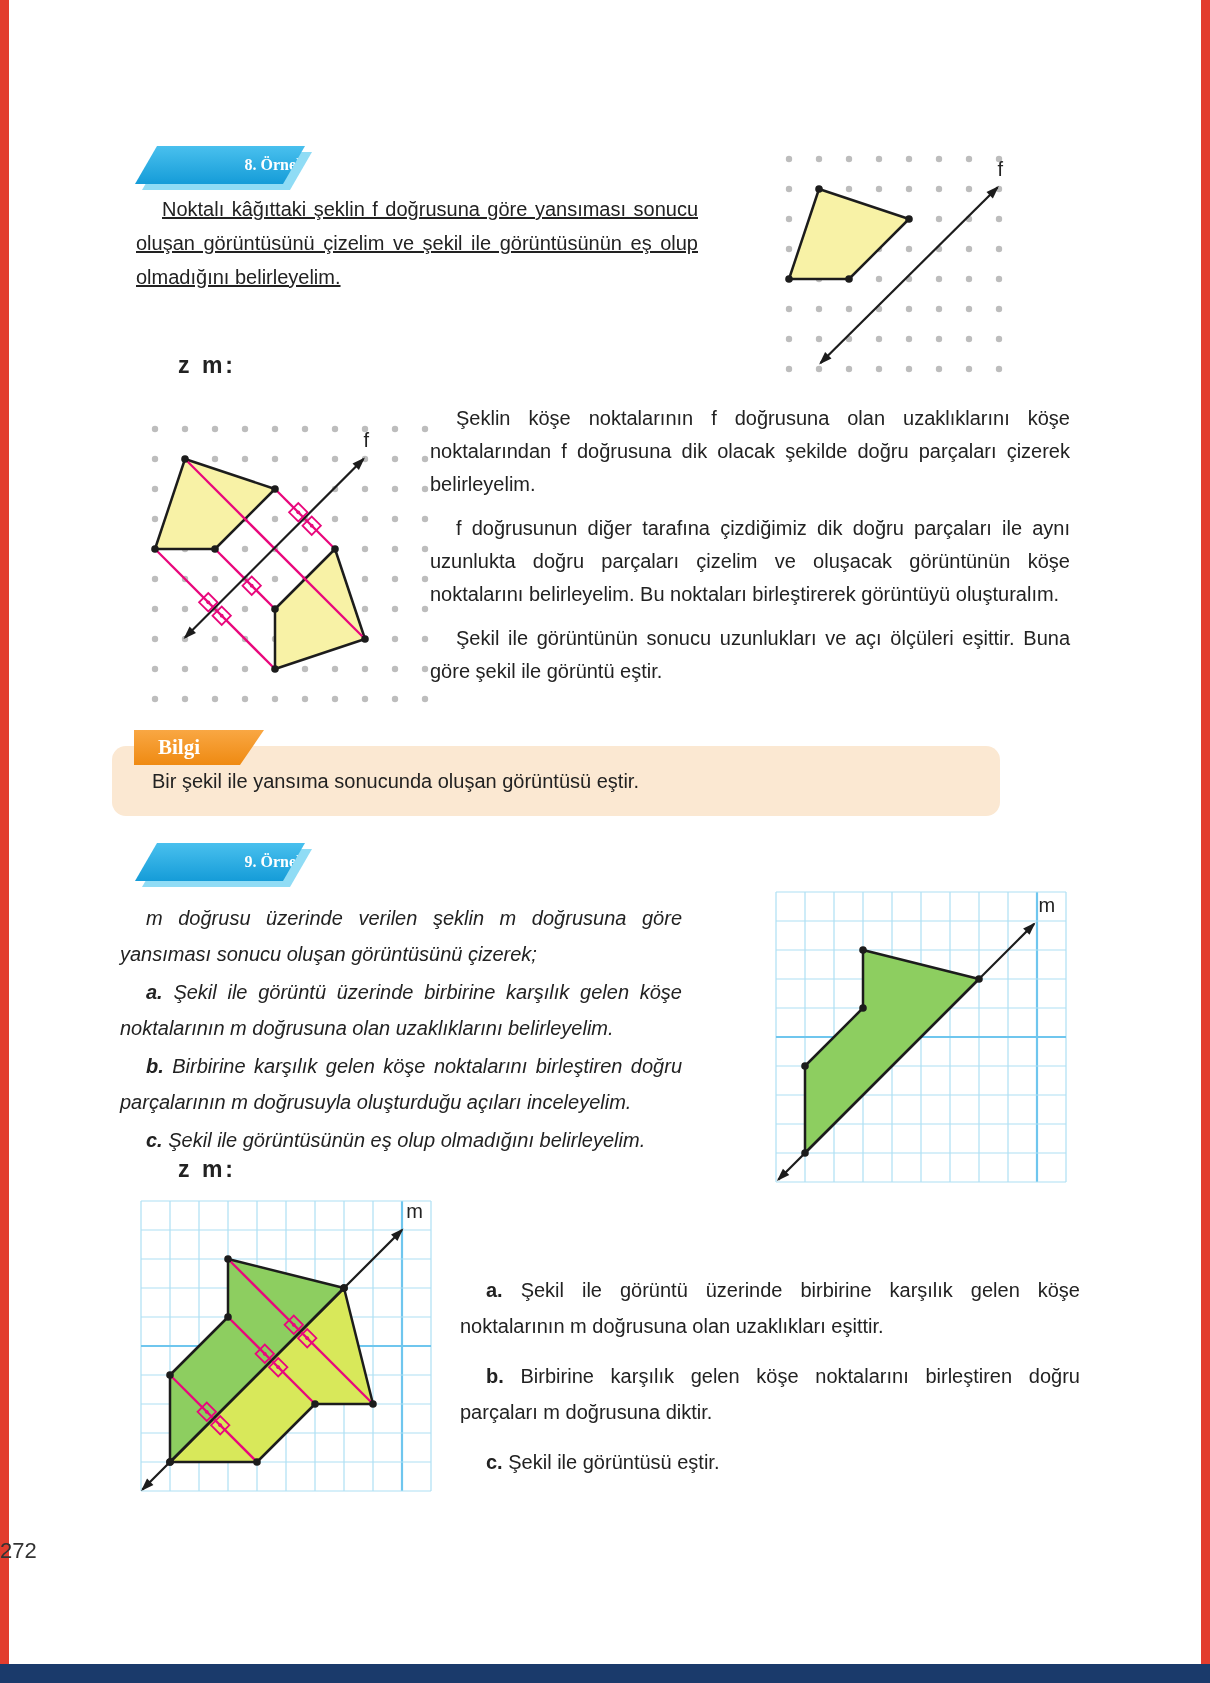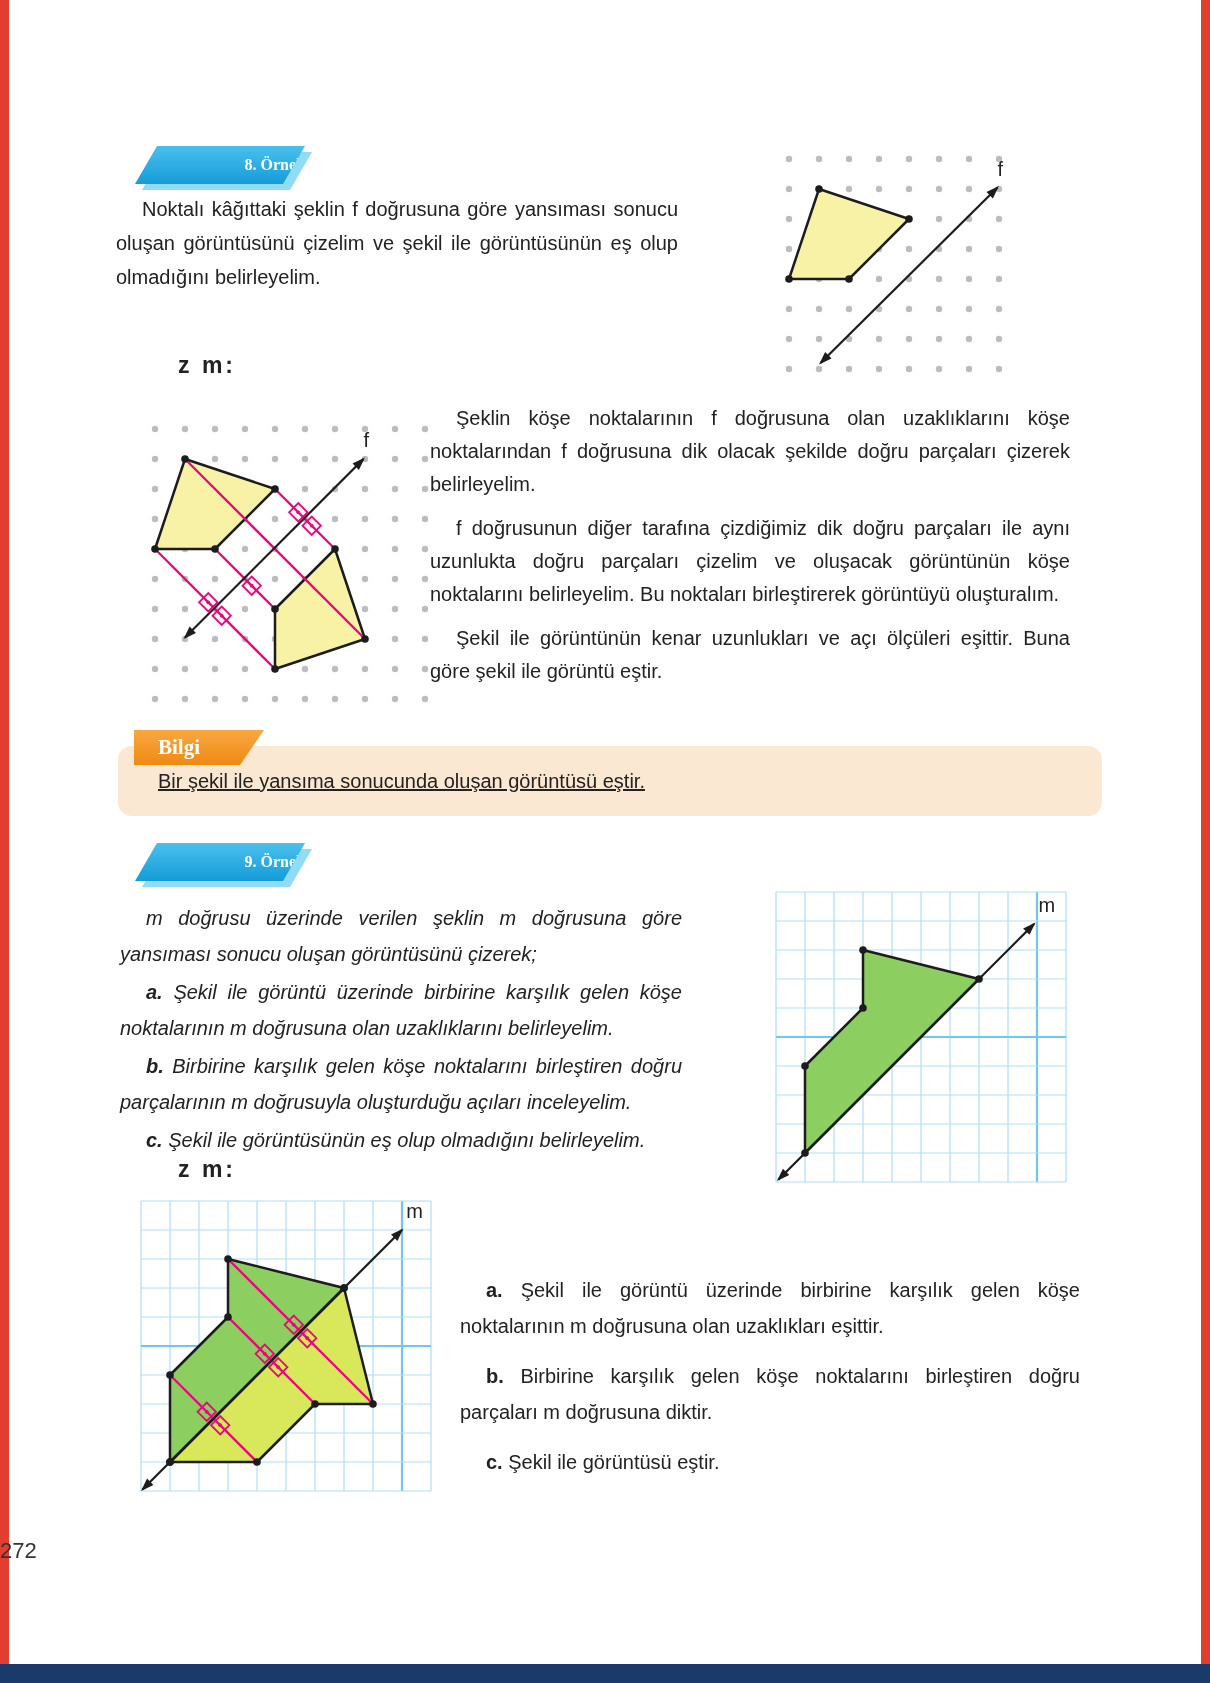--- a/index.html
+++ b/index.html
@@ -40,21 +40,21 @@
   <div class="edge edge-left" style="background: rgb(226, 61, 46);"></div>
   <div class="edge edge-right" style="background: rgb(226, 61, 46);"></div>
 
   <div class="abs badge" style="left:135px;top:146px;">
     <div class="shadow" style="background:#90dcf5;"></div>
     <div class="face" style="background:linear-gradient(180deg,#49c0ee,#159cd8);">
       <span>8. Örnek</span>
     </div>
   </div>
 
-  <div class="abs" style="left:116px;top:192px;width:562px;">
+  <div class="abs" style="left:136px;top:192px;width:562px;text-decoration:underline;">
     <p class="para indent">Noktalı kâğıttaki şeklin f doğrusuna göre yansıması sonucu oluşan görüntüsünü çizelim ve şekil ile görüntüsünün eş olup olmadığını belirleyelim.</p>
   </div>
 
   <svg class="abs" style="left:774px;top:134px;" width="270" height="265" viewBox="0 0 270 265">
       <circle cx="15" cy="25" r="3.2" fill="#bdbdbd"></circle>
       <circle cx="15" cy="55" r="3.2" fill="#bdbdbd"></circle>
       <circle cx="15" cy="85" r="3.2" fill="#bdbdbd"></circle>
       <circle cx="15" cy="115" r="3.2" fill="#bdbdbd"></circle>
       <circle cx="15" cy="145" r="3.2" fill="#bdbdbd"></circle>
       <circle cx="15" cy="175" r="3.2" fill="#bdbdbd"></circle>
@@ -256,24 +256,24 @@
       <circle cx="15" cy="145" r="3.8" fill="#1c1c1c"></circle>
       <circle cx="225" cy="235" r="3.8" fill="#1c1c1c"></circle>
       <circle cx="195" cy="145" r="3.8" fill="#1c1c1c"></circle>
       <circle cx="135" cy="205" r="3.8" fill="#1c1c1c"></circle>
       <circle cx="135" cy="265" r="3.8" fill="#1c1c1c"></circle>
     </svg>
 
   <div class="abs rcol" style="left:430px;top:402px;width:640px;">
     <p class="para indent">Şeklin köşe noktalarının f doğrusuna olan uzaklıklarını köşe noktalarından f doğrusuna dik olacak şekilde doğru parçaları çizerek belirleyelim.</p>
     <p class="para indent">f doğrusunun diğer tarafına çizdiğimiz dik doğru parçaları ile aynı uzunlukta doğru parçaları çizelim ve oluşacak görüntünün köşe noktalarını belirleyelim. Bu noktaları birleştirerek görüntüyü oluşturalım.</p>
-    <p class="para indent">Şekil ile görüntünün kenar uzunlukları ve açı ölçüleri eşittir. Buna göre şekil ile görüntü eştir.</p>
-  </div>
-
-  <div class="abs bilgi-box" style="left:118px;top:746px;width:984px;height:70px;background:#fbe8d2;text-decoration:underline;">
+    <p class="para indent">Şekil ile görüntünün sonucu uzunlukları ve açı ölçüleri eşittir. Buna göre şekil ile görüntü eştir.</p>
+  </div>
+
+  <div class="abs bilgi-box" style="left:112px;top:746px;width:888px;height:70px;background:#fbe8d2;">
     <span>Bir şekil ile yansıma sonucunda oluşan görüntüsü eştir.</span>
   </div>
   <div class="abs badge bilgi-badge" style="left:120px;top:730px;margin-left:14px;">
     <div class="face" style="background:linear-gradient(180deg,#f9a743,#ef8a12);">
       <span>Bilgi</span>
     </div>
   </div>
 
   <div class="abs badge" style="left:135px;top:843px;">
     <div class="shadow" style="background:#90dcf5;"></div>

